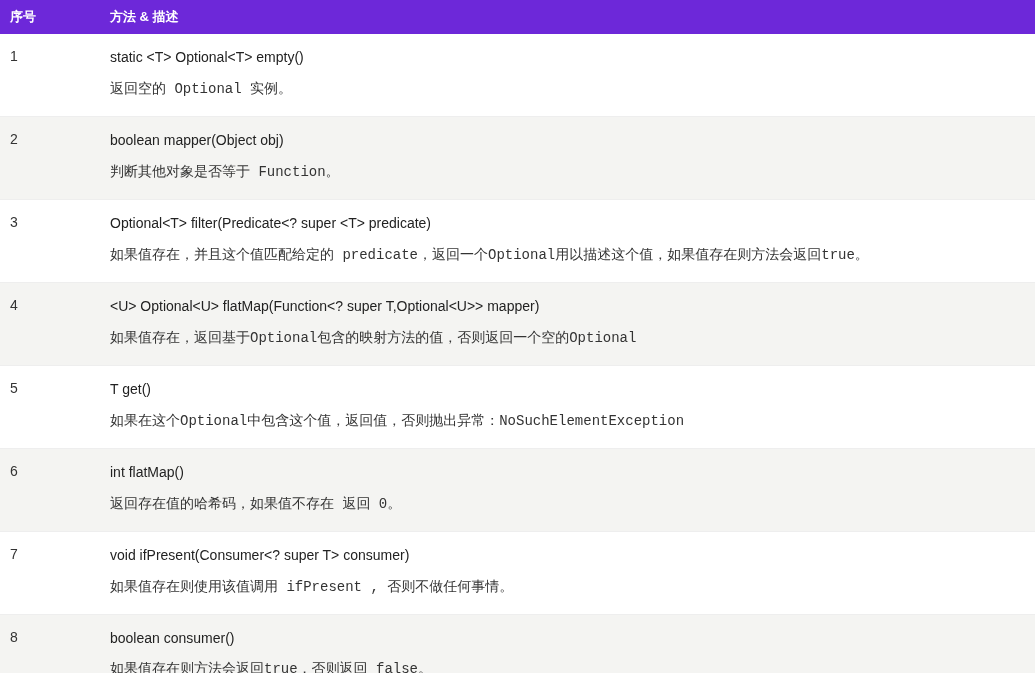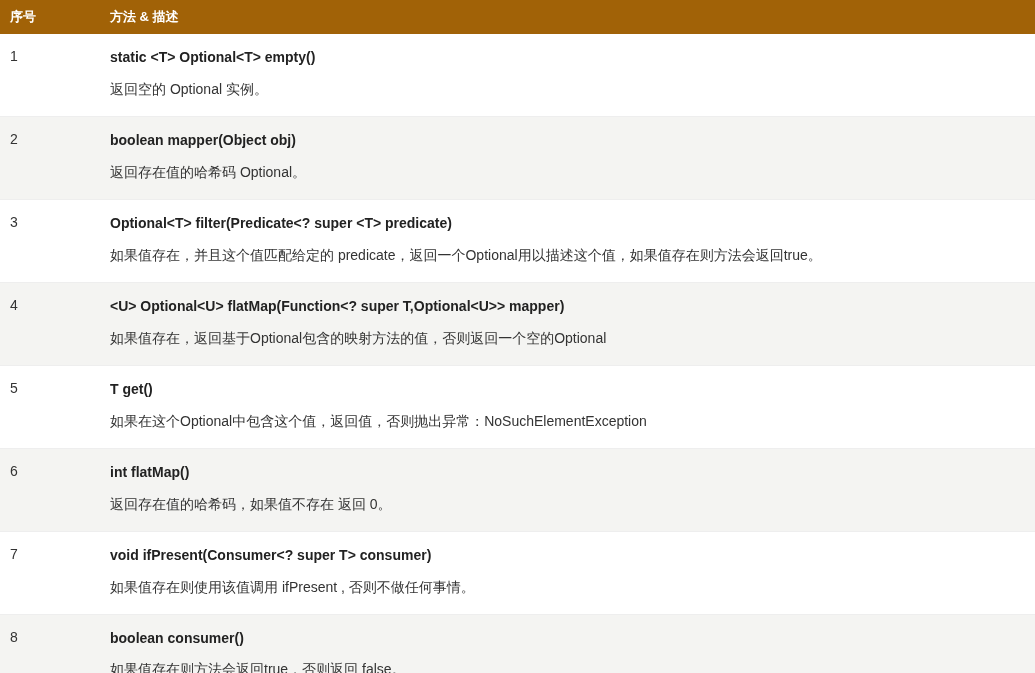--- a/index.html
+++ b/index.html
@@ -8,48 +8,49 @@
       background: #fff;
       color: #333;
       font-size: 14px;
     }
     table.methods {
       width: 1035px;
       border-collapse: collapse;
       table-layout: fixed;
     }
     table.methods thead th {
-      background: #a16207;
+      background: #6d28d9;
       color: #fff;
       font-weight: bold;
       text-align: left;
       padding: 8px 10px;
       font-size: 13px;
     }
     table.methods thead th.col-num { width: 100px; }
     table.methods tbody tr:nth-child(even) { background: #f4f4f2; }
     table.methods tbody tr:nth-child(odd) { background: #ffffff; }
     table.methods tbody td {
       vertical-align: top;
       padding: 14px 10px 16px 10px;
       border-bottom: 1px solid #eee;
       color: #333;
     }
     table.methods tbody td.num { color: #333; }
     .sig {
-      font-weight: bold;
+      font-weight: normal;
       color: #222;
       display: block;
       margin-bottom: 10px;
       line-height: 1.4;
     }
     .desc {
       display: block;
       color: #333;
       line-height: 1.6;
+      font-family: Liberation Mono, monospace;
     }
   </style>
 </head>
 <body>
 
 <table class="methods">
   <thead>
     <tr>
       <th class="col-num">序号</th>
       <th>方法 &amp; 描述</th>
@@ -60,21 +61,21 @@
       <td class="num">1</td>
       <td>
         <span class="sig">static &lt;T&gt; Optional&lt;T&gt; empty()</span>
         <span class="desc">返回空的 Optional 实例。</span>
       </td>
     </tr>
     <tr>
       <td class="num">2</td>
       <td>
         <span class="sig">boolean mapper(Object obj)</span>
-        <span class="desc">返回存在值的哈希码 Optional。</span>
+        <span class="desc">判断其他对象是否等于 Function。</span>
       </td>
     </tr>
     <tr>
       <td class="num">3</td>
       <td>
         <span class="sig">Optional&lt;T&gt; filter(Predicate&lt;? super &lt;T&gt; predicate)</span>
         <span class="desc">如果值存在，并且这个值匹配给定的 predicate，返回一个Optional用以描述这个值，如果值存在则方法会返回true。</span>
       </td>
     </tr>
     <tr>

